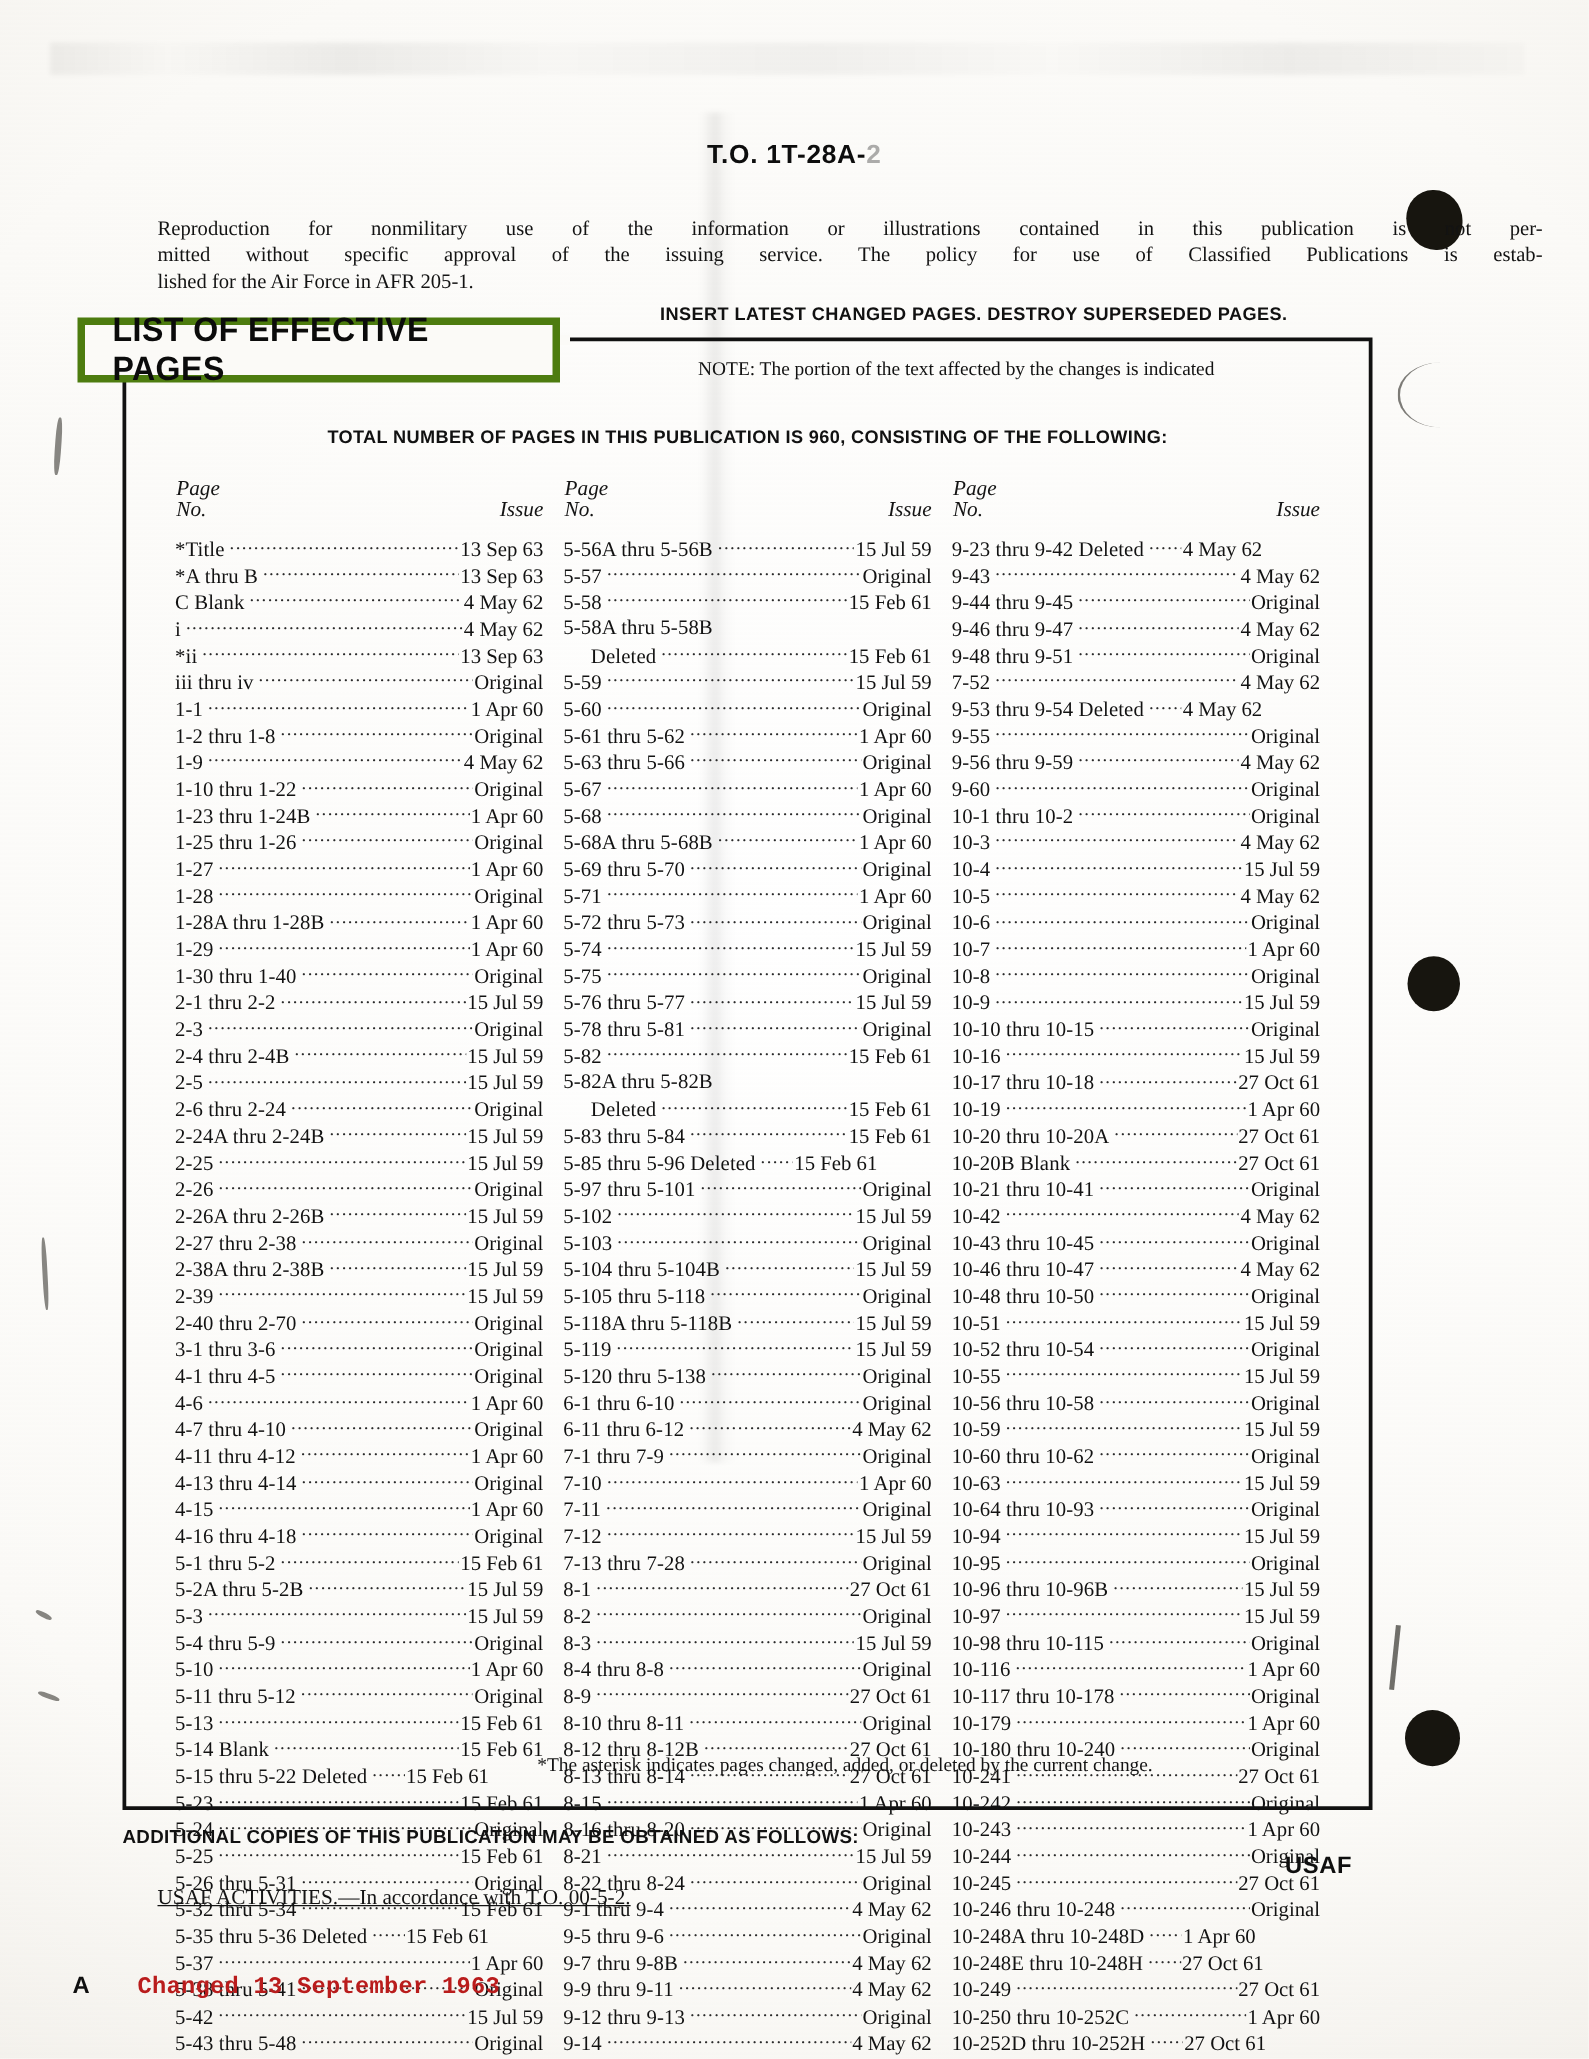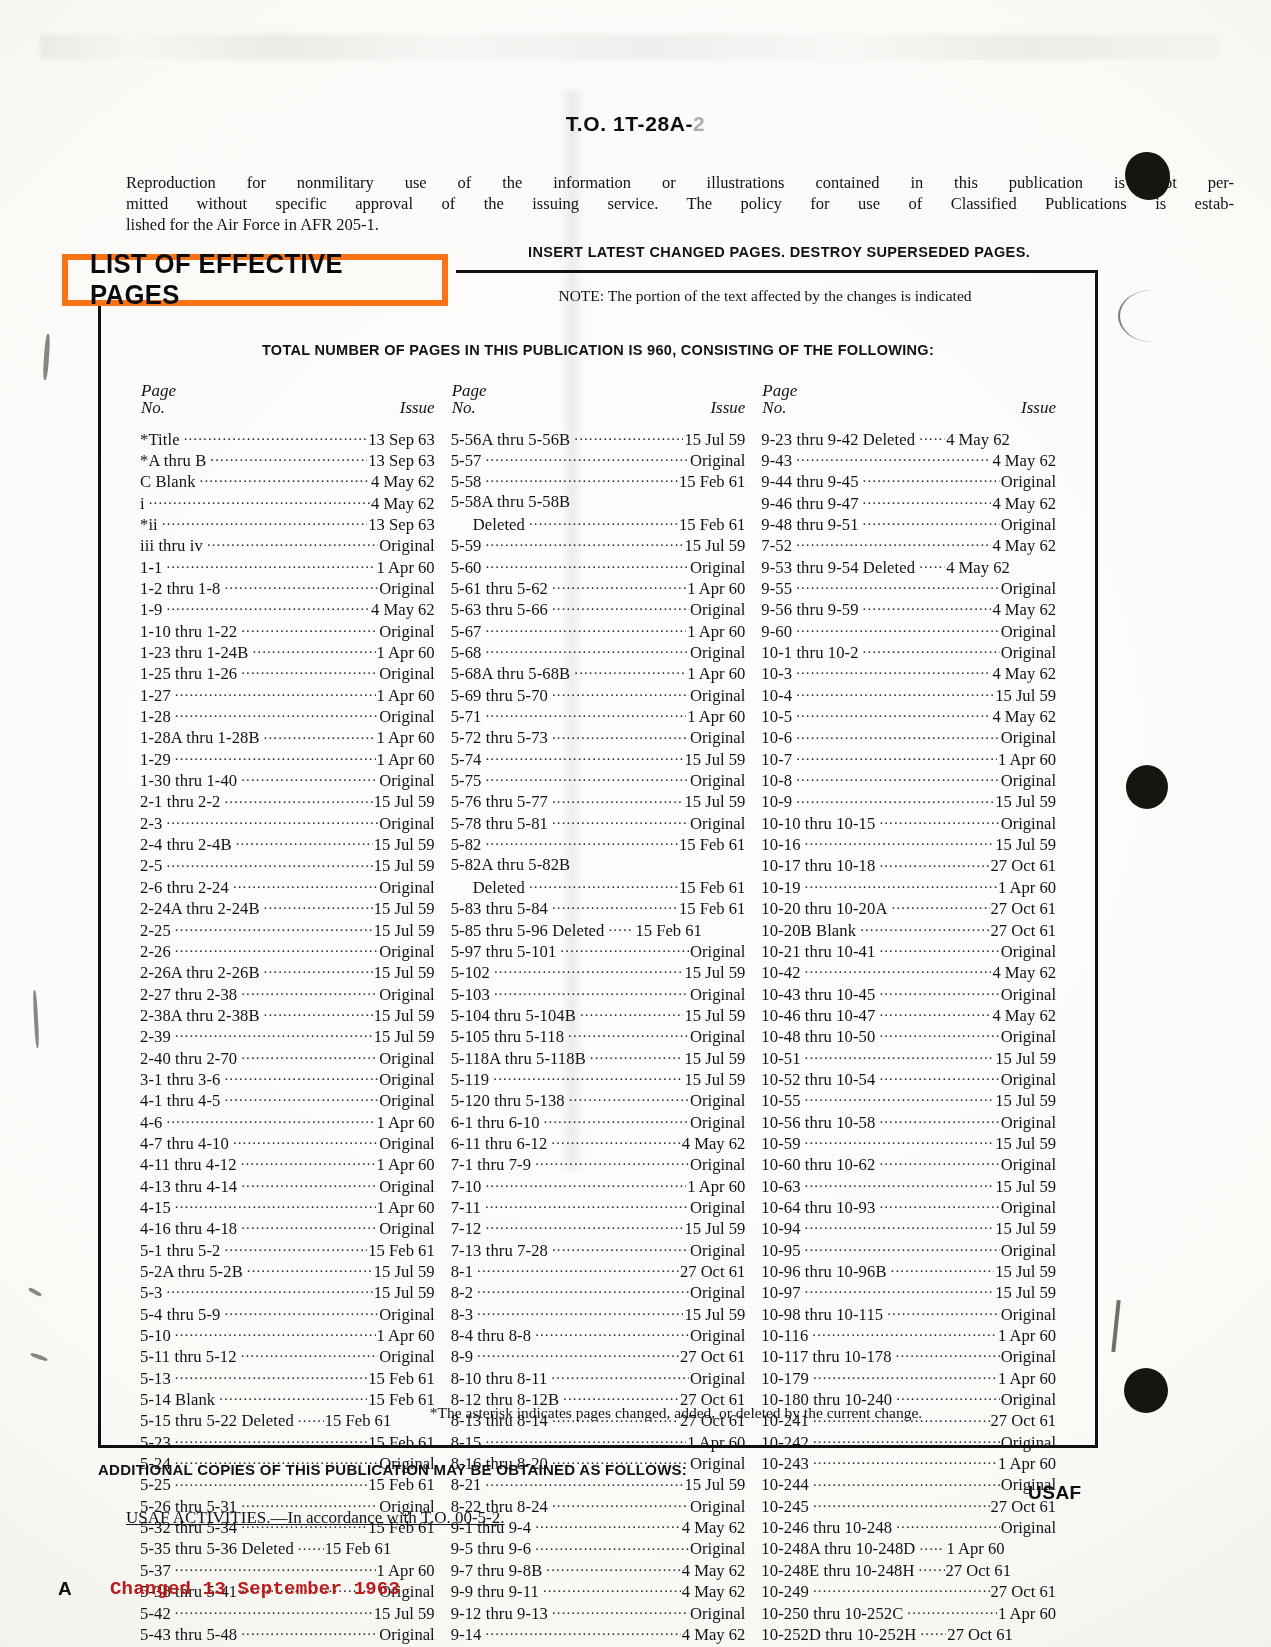--- a/index.html
+++ b/index.html
@@ -156,21 +156,21 @@
     background: #fbfaf7;
   }
 
   
   #lep-tab {
     position: absolute;
     left: 62px;
     top: 254px;
     width: 386px;
     height: 52px;
-    background: #f97316;
+    background: #4d7c0f;
     padding: 6px;
     box-sizing: border-box;
   }
   #lep-tab-inner {
     width: 100%;
     height: 100%;
     background: #fbfaf7;
     display: flex;
     align-items: center;
     padding-left: 22px;

